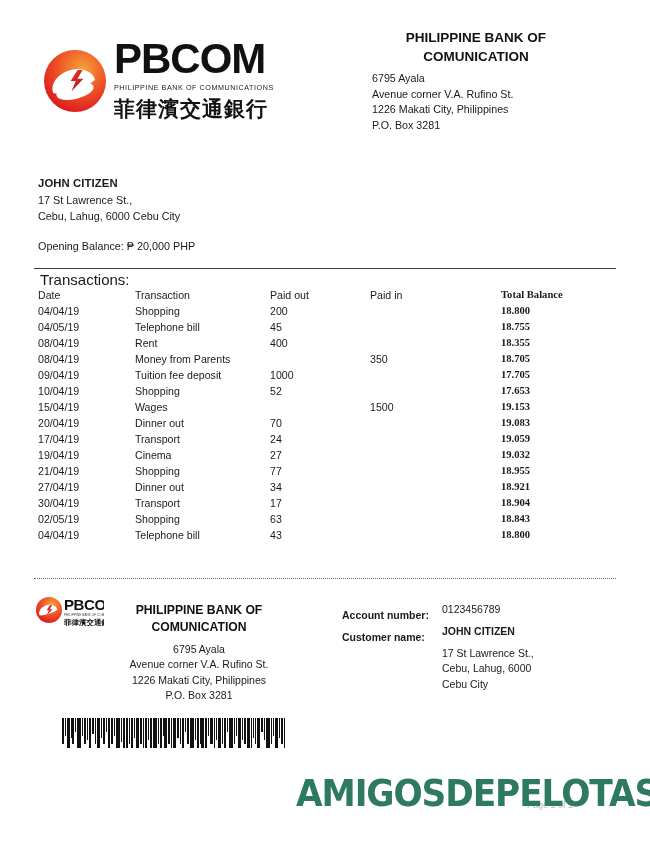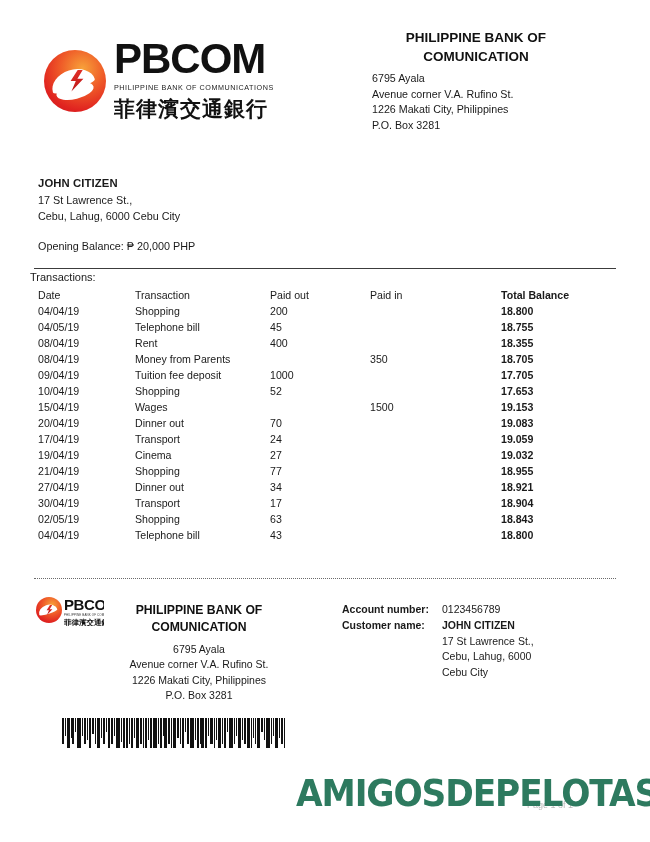--- a/index.html
+++ b/index.html
@@ -149,43 +149,43 @@
     position: absolute;
     left: 34px;
     top: 268px;
     width: 582px;
     height: 1px;
     background: #3c3c3c;
   }
 
   .tx-label {
     position: absolute;
-    left: 30px;
+    left: 40px;
     top: 271px;
-    font-size: 11px;
+    font-size: 15px;
   }
 
   
   .table {
     position: absolute;
     left: 38px;
     top: 287px;
     width: 580px;
     font-size: 10.6px;
   }
   .trow {
     display: flex;
     height: 16px;
     line-height: 16px;
   }
   .c-date    { width: 97px; flex: 0 0 97px; }
   .c-desc    { width: 135px; flex: 0 0 135px; }
   .c-out     { width: 92px; flex: 0 0 92px; }
   .c-in      { width: 131px; flex: 0 0 131px; padding-left: 8px; }
-  .c-bal     { width: 120px; flex: 0 0 120px; font-weight: bold; }
+  .c-bal     { width: 120px; flex: 0 0 120px; font-weight: bold; font-family: Liberation Serif, serif; }
   .thead .c-bal { font-weight: bold; }
   .thead { }
 
   
   .rule-dashed {
     position: absolute;
     left: 34px;
     top: 578px;
     width: 582px;
     height: 0;
@@ -276,21 +276,21 @@
   }
 
   .acct {
     position: absolute;
     left: 342px;
     top: 602px;
     font-size: 10.5px;
     line-height: 1.5;
   }
   .acct-row { display: flex; }
-  .acct-lbl { width: 100px; flex: 0 0 100px; font-weight: bold; }
+  .acct-lbl { width: 100px; flex: 0 0 100px; font-weight: bold; margin-top: 6px; }
   .acct-val { }
   .acct-val.bold { font-weight: bold; }
   .acct-sub { margin-left: 100px; }
 
   
   .barcode {
     position: absolute;
     left: 62px;
     top: 718px;
     width: 224px;

